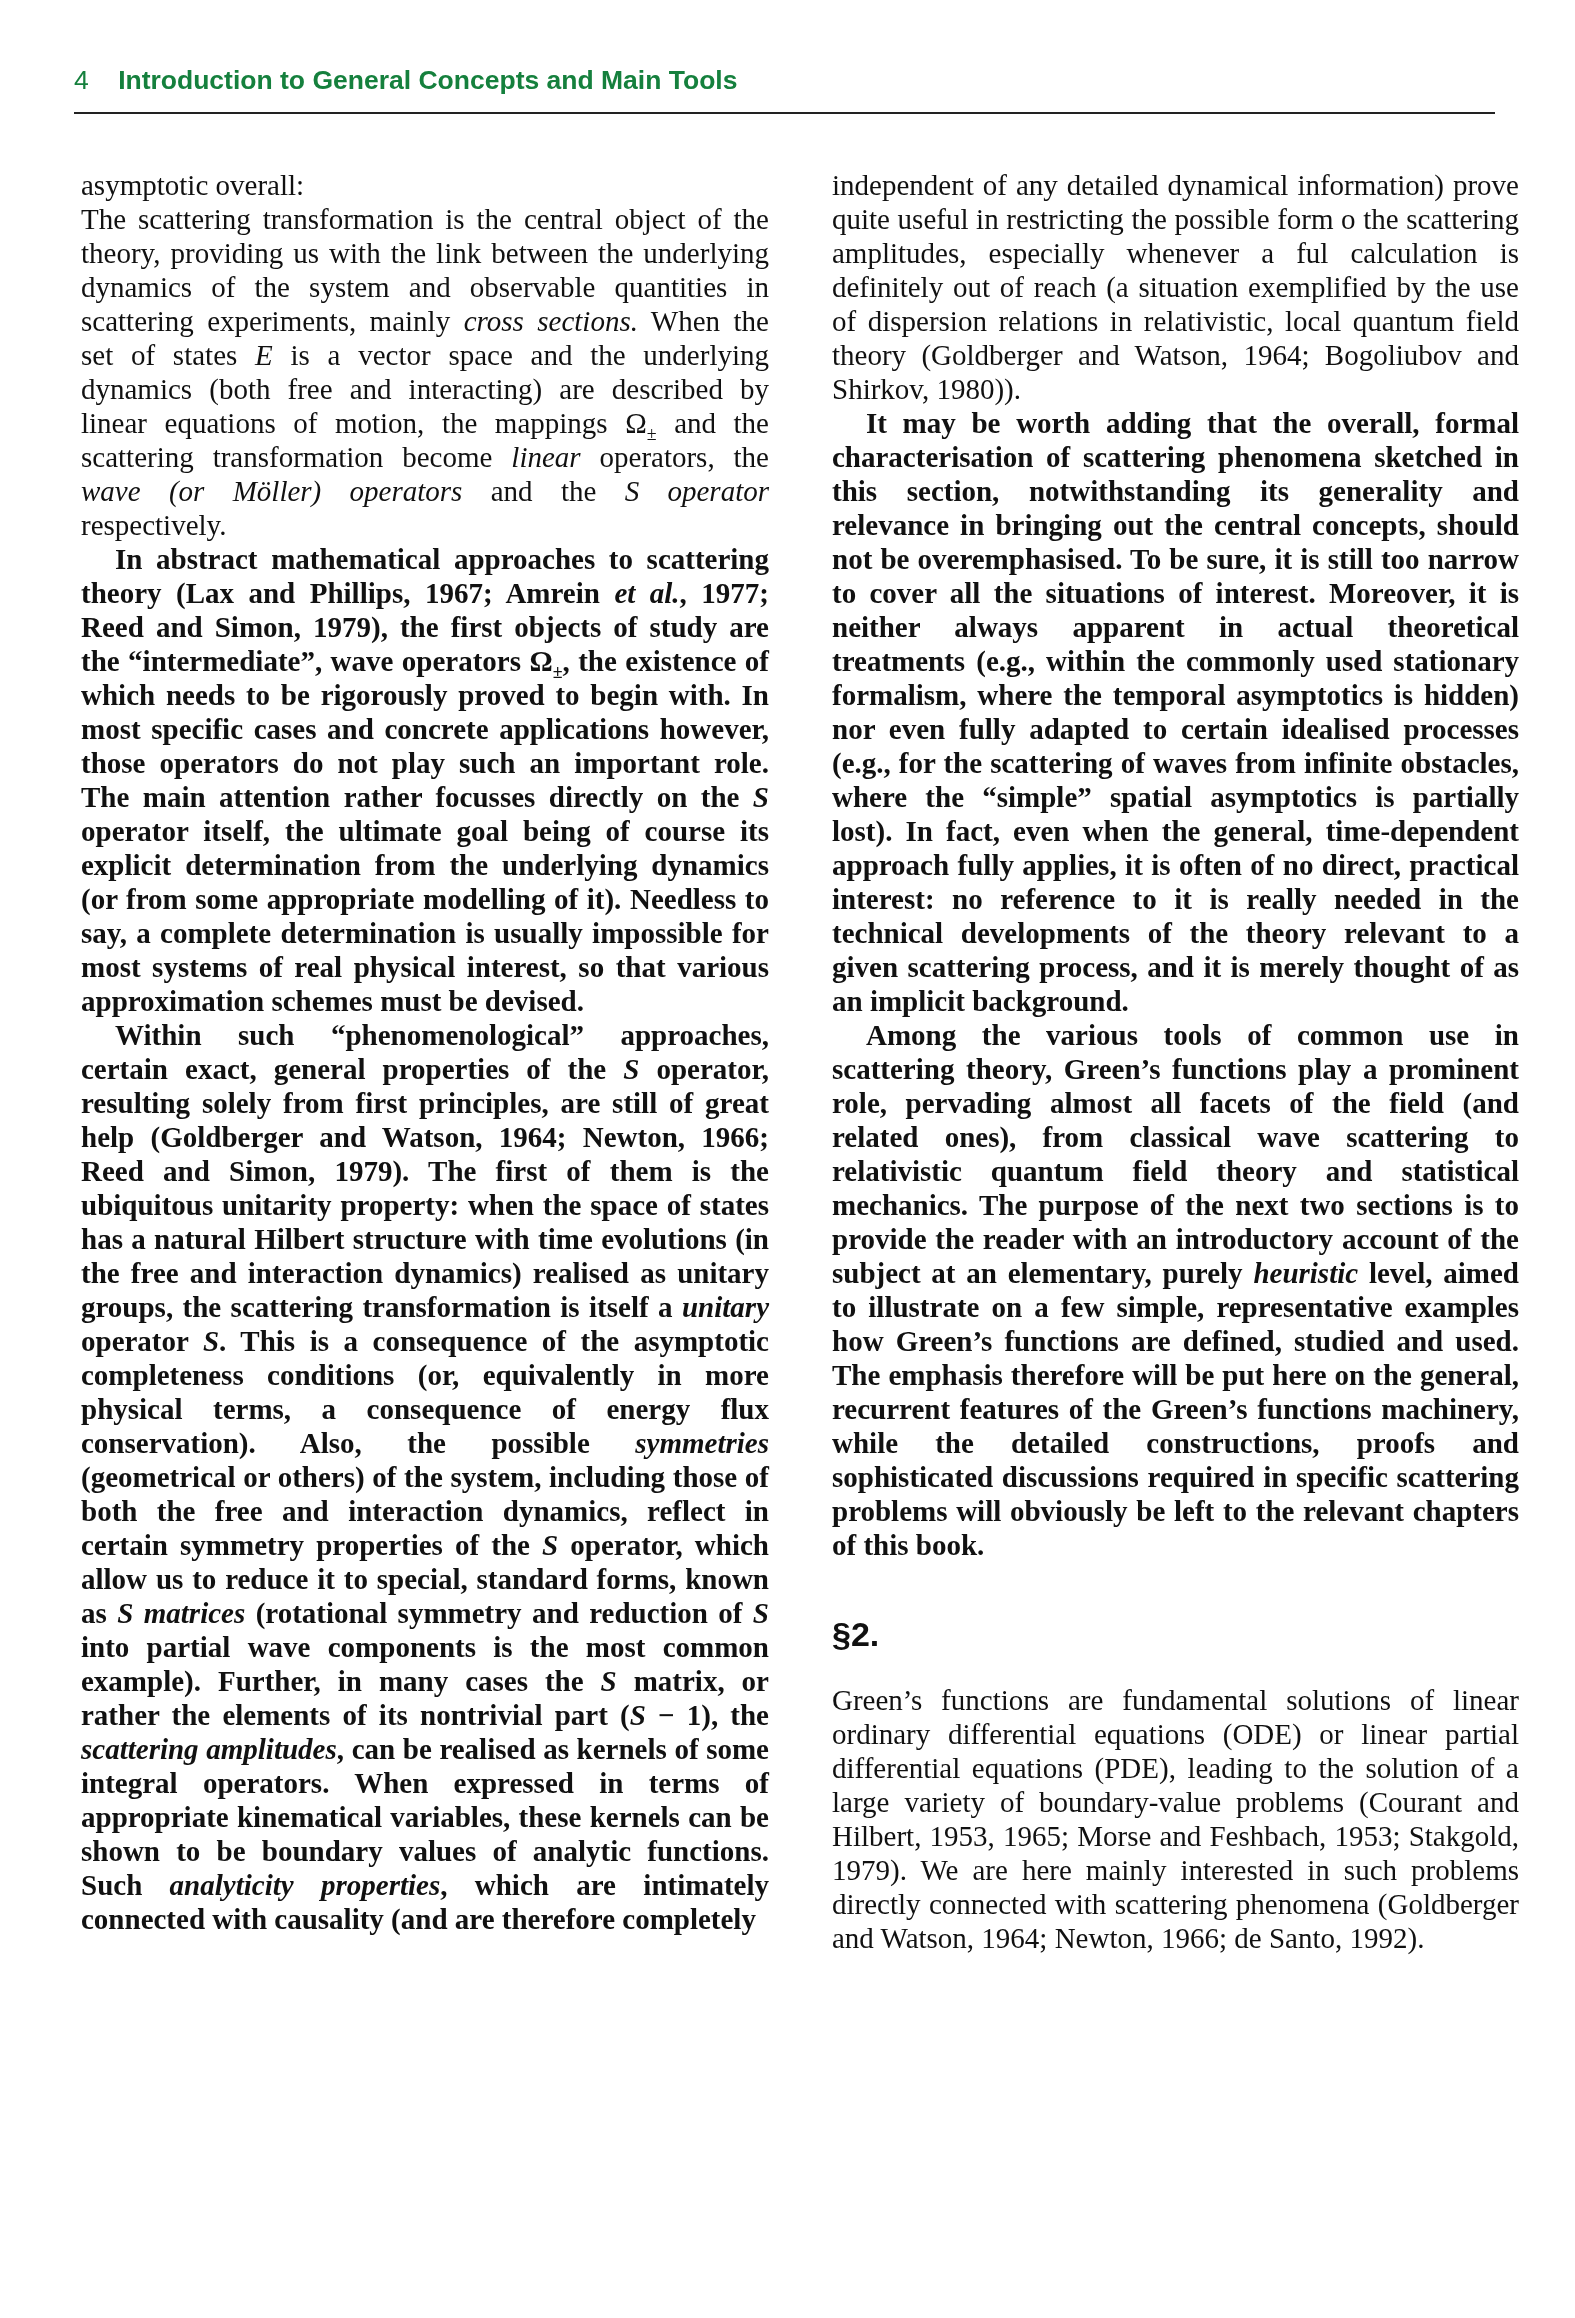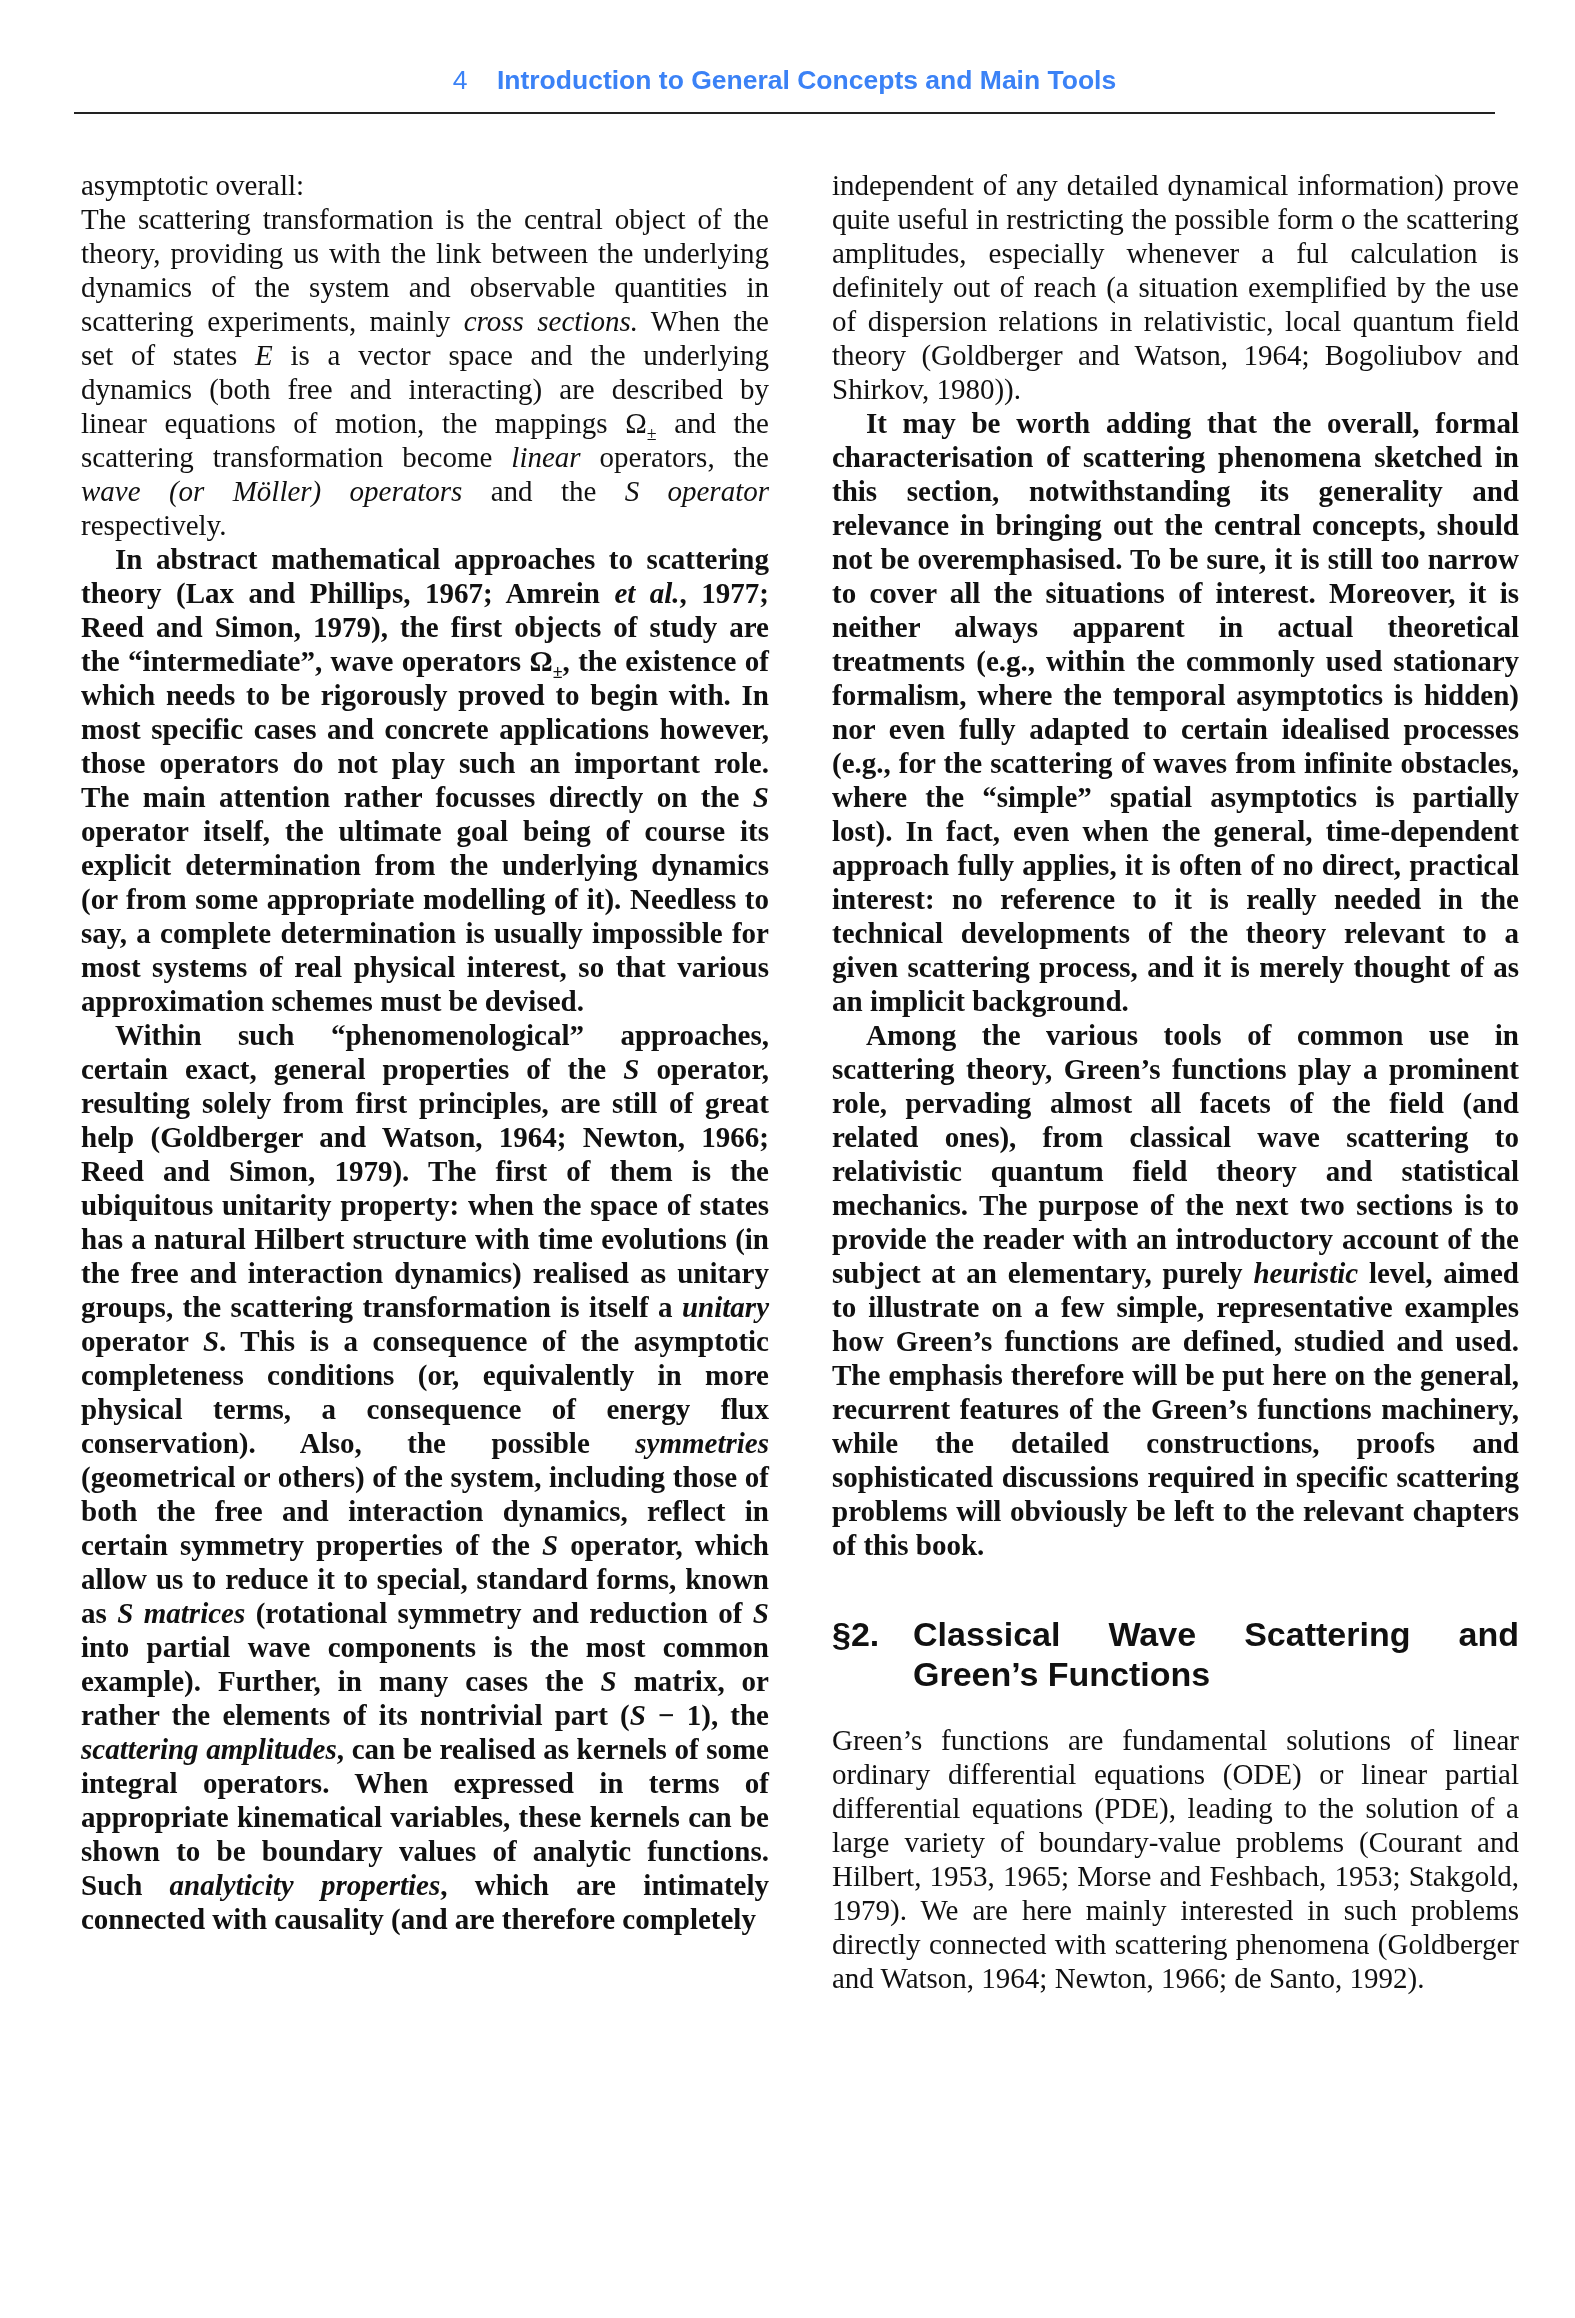--- a/index.html
+++ b/index.html
@@ -1,20 +1,20 @@
 <!DOCTYPE html>
 <html style="font-size:11.8px"><head>
 <meta charset="utf-8">
 <style>
   html, body { margin: 0; padding: 0; background: #ffffff; }
   body { width: 1575px; height: 2319px; position: relative; overflow: hidden; color: #111; }
   .running-head {
     position: absolute; left: 74px; top: 65px; width: 1421px;
     font-family: "Liberation Sans", sans-serif; font-weight: bold; font-size: 26.5px;
-    color: #3b82f6; letter-spacing: 0px; text-align: center;
+    color: #15803d; letter-spacing: 0px;
   }
   .running-head .pno { font-weight: normal; margin-right: 22px; }
   .rule {
     position: absolute; left: 74px; top: 112px; width: 1421px; height: 0;
     border-top: 2.2px solid #222;
   }
   .col {
     position: absolute; top: 168px; width: 688px;
     font-family: "Liberation Serif", serif; font-size: 29px; line-height: 34px;
     text-align: justify; hyphens: manual;
@@ -56,20 +56,16 @@
   <p class="indent"><span>In abstract mathematical approaches to scattering theory (Lax and Phillips, 1967; Amrein </span><i>et al.</i><span>, 1977; Reed and Simon, 1979), the first objects of study are the “intermediate”, wave operators Ω</span><sub>±</sub><span>, the existence of which needs to be rigorously proved to begin with. In most specific cases and concrete applications however, those operators do not play such an important role. The main attention rather focusses directly on the </span><i>S</i><span> operator itself, the ultimate goal being of course its explicit determination from the underlying dynamics (or from some appropriate modelling of it). Needless to say, a complete determination is usually impossible for most systems of real physical interest, so that various approximation schemes must be devised.</span></p>
   <p class="indent"><span>Within such “phenomenological” approaches, certain exact, general properties of the </span><i>S</i><span> operator, resulting solely from first principles, are still of great help (Goldberger and Watson, 1964; Newton, 1966; Reed and Simon, 1979). The first of them is the ubiquitous unitarity property: when the space of states has a natural Hilbert structure with time evolutions (in the free and interaction dynamics) realised as unitary groups, the scattering transformation is itself a </span><i>unitary</i><span> operator </span><i>S</i><span>. This is a consequence of the asymptotic completeness conditions (or, equivalently in more physical terms, a consequence of energy flux conservation). Also, the possible </span><i>symmetries</i><span> (geometrical or others) of the system, including those of both the free and interaction dynamics, reflect in certain symmetry properties of the </span><i>S</i><span> operator, which allow us to reduce it to special, standard forms, known as </span><i>S matrices</i><span> (rotational symmetry and reduction of </span><i>S</i><span> into partial wave components is the most common example). Further, in many cases the </span><i>S</i><span> matrix, or rather the elements of its nontrivial part (</span><i>S</i><span> − 1), the </span><i>scattering amplitudes</i><span>, can be realised as kernels of some integral operators. When expressed in terms of appropriate kinematical variables, these kernels can be shown to be boundary values of analytic functions. Such </span><i>analyticity properties</i><span>, which are intimately connected with causality (and are therefore completely</span></p>
 </div>
 
 <div class="col right">
   <p>independent of any detailed dynamical information) prove quite useful in restricting the possible form o the scattering amplitudes, especially whenever a ful calculation is definitely out of reach (a situation exemplified by the use of dispersion relations in relativistic, local quantum field theory (Goldberger and Watson, 1964; Bogoliubov and Shirkov, 1980)).</p>
   <p class="indent">It may be worth adding that the overall, formal characterisation of scattering phenomena sketched in this section, notwithstanding its generality and relevance in bringing out the central concepts, should not be overemphasised. To be sure, it is still too narrow to cover all the situations of interest. Moreover, it is neither always apparent in actual theoretical treatments (e.g., within the commonly used stationary formalism, where the temporal asymptotics is hidden) nor even fully adapted to certain idealised processes (e.g., for the scattering of waves from infinite obstacles, where the “simple” spatial asymptotics is partially lost). In fact, even when the general, time-dependent approach fully applies, it is often of no direct, practical interest: no reference to it is really needed in the technical developments of the theory relevant to a given scattering process, and it is merely thought of as an implicit background.</p>
   <p class="indent"><span>Among the various tools of common use in scattering theory, Green’s functions play a prominent role, pervading almost all facets of the field (and related ones), from classical wave scattering to relativistic quantum field theory and statistical mechanics. The purpose of the next two sections is to provide the reader with an introductory account of the subject at an elementary, purely </span><i>heuristic</i><span> level, aimed to illustrate on a few simple, representative examples how Green’s functions are defined, studied and used. The emphasis therefore will be put here on the general, recurrent features of the Green’s functions machinery, while the detailed constructions, proofs and sophisticated discussions required in specific scattering problems will obviously be left to the relevant chapters of this book.</span></p>
   <div class="section-head">
     <span class="secno">§2.</span>
-    <span class="sectitle">
-      <span class="l1">Classical Wave Scattering and</span>
-      <span>Green’s Functions</span>
-    </span>
   </div>
   <p>Green’s functions are fundamental solutions of linear ordinary differential equations (ODE) or linear partial differential equations (PDE), leading to the solution of a large variety of boundary-value problems (Courant and Hilbert, 1953, 1965; Morse and Feshbach, 1953; Stakgold, 1979). We are here mainly interested in such problems directly connected with scattering phenomena (Goldberger and Watson, 1964; Newton, 1966; de Santo, 1992).</p>
 </div>
 
 
 </body></html>

